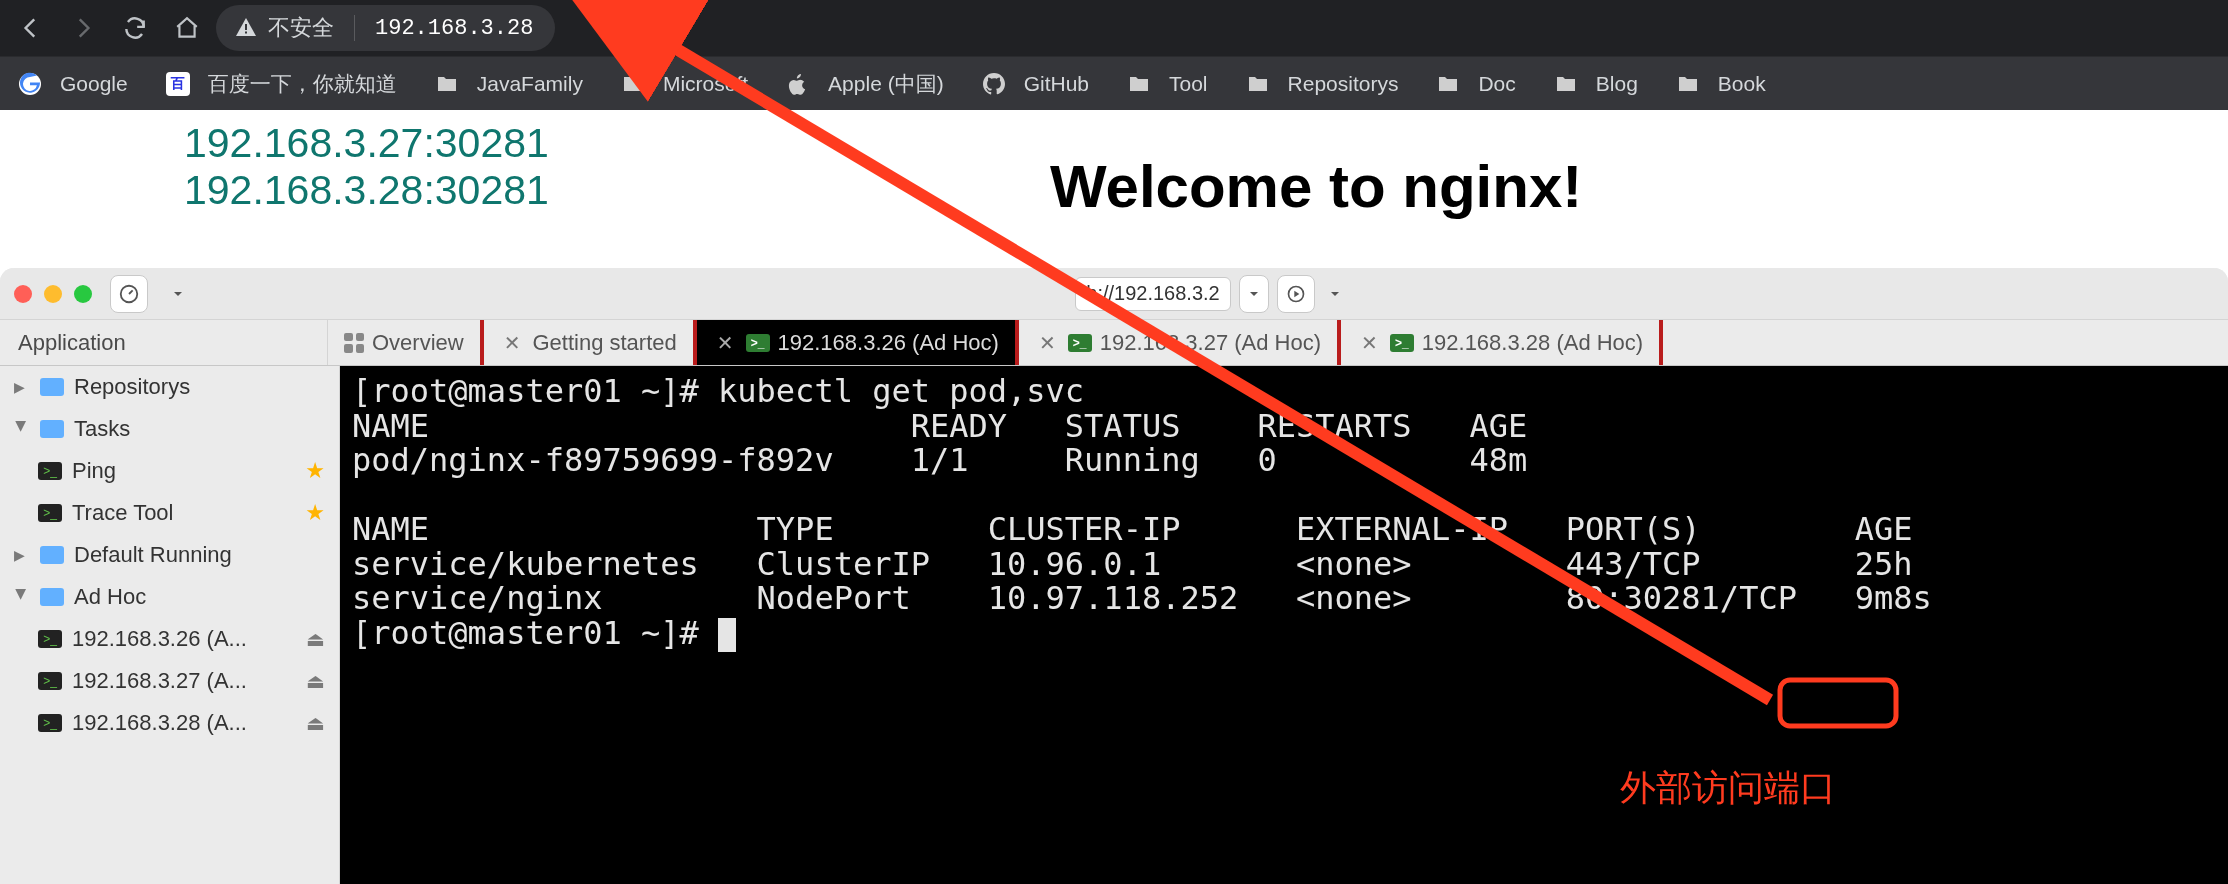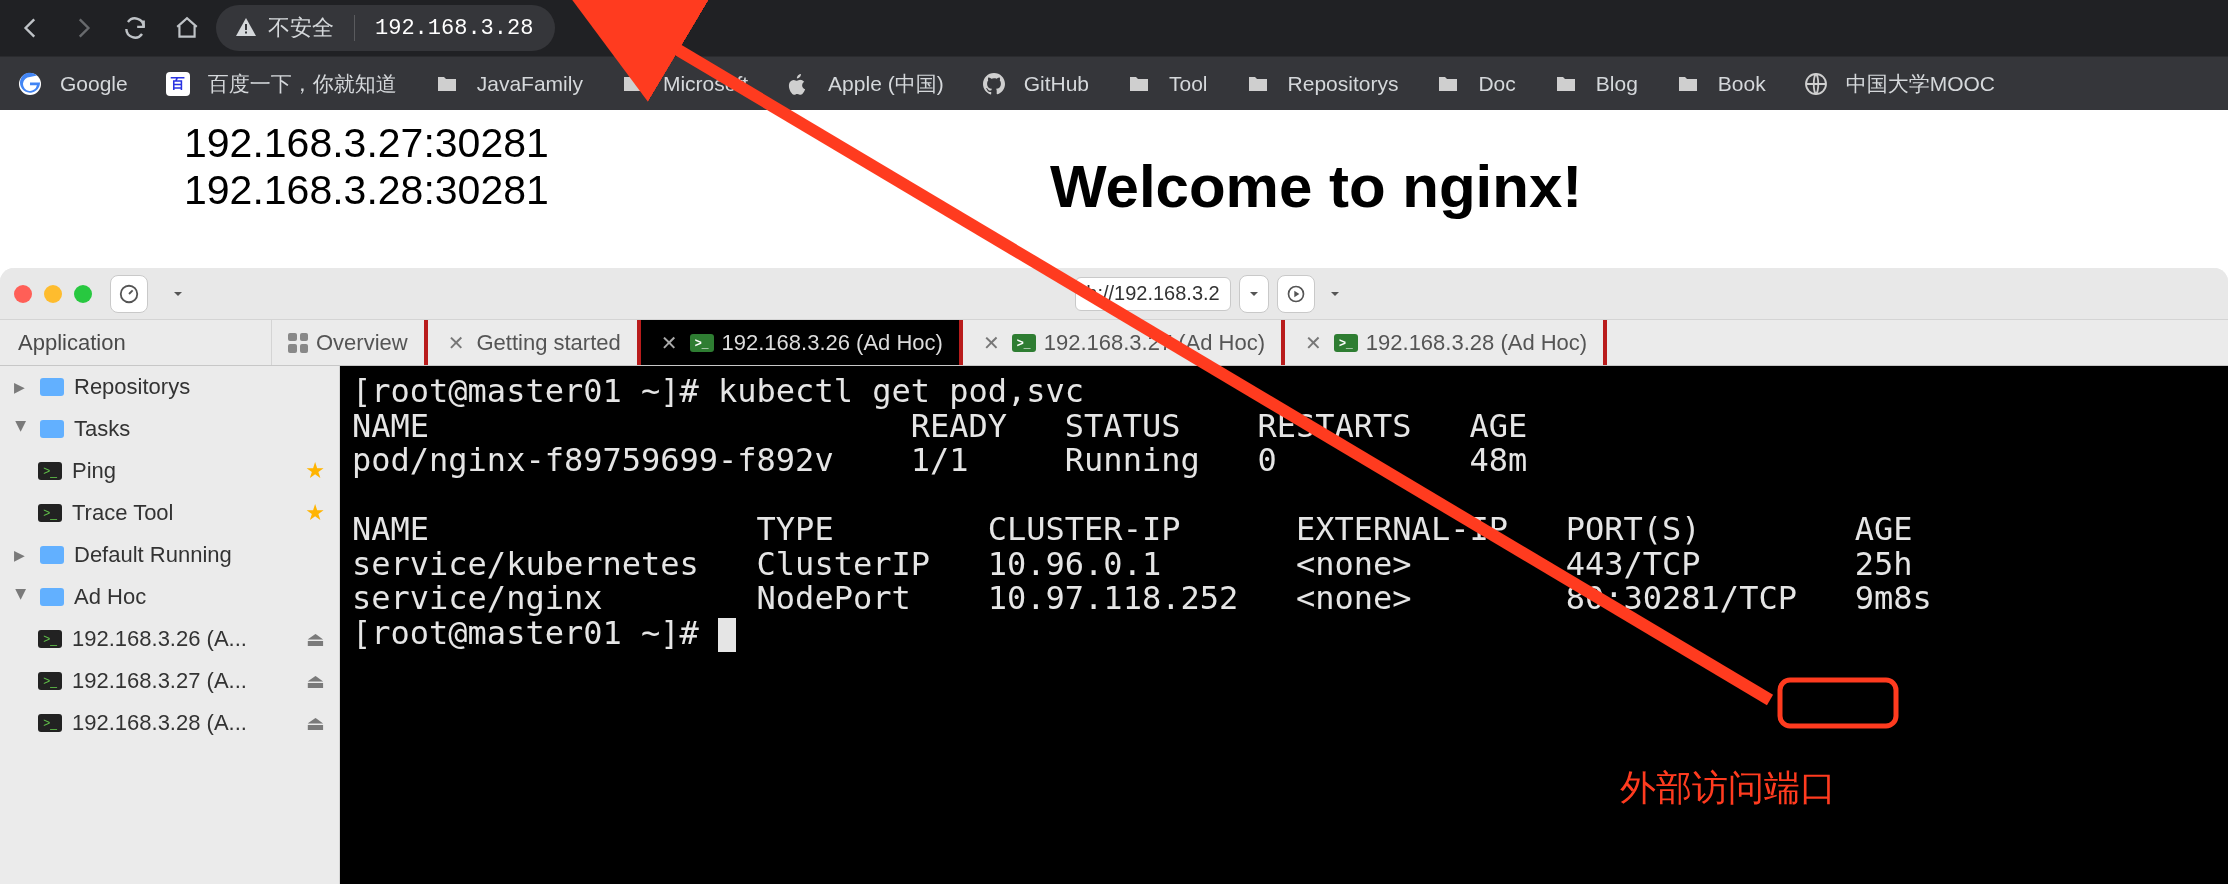--- a/index.html
+++ b/index.html
@@ -68,21 +68,21 @@
 
   
   .page-area {
     position:relative;
     background:#fff;
     height:160px;
   }
   .annot-ips {
     position:absolute;
     left:184px; top:10px;
-    color:#000000;
+    color:#0f766e;
     font-size:41px;
     line-height:1.15;
     font-weight:500;
     font-family:-apple-system,"Helvetica Neue",sans-serif;
   }
   .nginx-title {
     position:absolute;
     left:1050px; top:42px;
     font-size:60px;
     font-weight:700;
@@ -138,21 +138,21 @@
   .tabs-row {
     height:46px;
     background:#ebebeb;
     display:flex;
     align-items:stretch;
     font-size:22px;
     color:#555;
     border-bottom:1px solid #c7c7c7;
   }
   .sidebar-head {
-    width:272px;
+    width:328px;
     padding:0 18px;
     display:flex; align-items:center;
     font-weight:500;
     color:#4a4a4a;
     border-right:1px solid #d4d4d4;
   }
   .tab {
     display:flex; align-items:center; gap:8px;
     padding:0 16px;
     border-right:4px solid #b91c1c;
@@ -369,29 +369,20 @@
       <span>Blog</span>
     </div>
     <div class="bm">
       <span class="bm-icon folder">
           <svg viewBox="0 0 24 24" width="24" height="24" fill="#cfcfcf">
             <path d="M3 5h6l2 2h10v12H3z"></path>
           </svg>
         </span>
       <span>Book</span>
     </div>
-    <div class="bm">
-      <span class="bm-icon round">
-        <svg viewBox="0 0 24 24" width="24" height="24" fill="none" stroke="#cfcfcf" stroke-width="1.8">
-            <circle cx="12" cy="12" r="10"></circle>
-            <path d="M2 12h20M12 2c3 3 3 17 0 20M12 2c-3 3-3 17 0 20"></path>
-          </svg>
-      </span>
-      <span>中国大学MOOC</span>
-    </div>
   </div>
 </div>
 
 <div class="page-area">
   <div class="annot-ips">
     <div>192.168.3.27:30281</div>
     <div>192.168.3.28:30281</div>
   </div>
   <h1 class="nginx-title">Welcome to nginx!</h1>
 </div>

